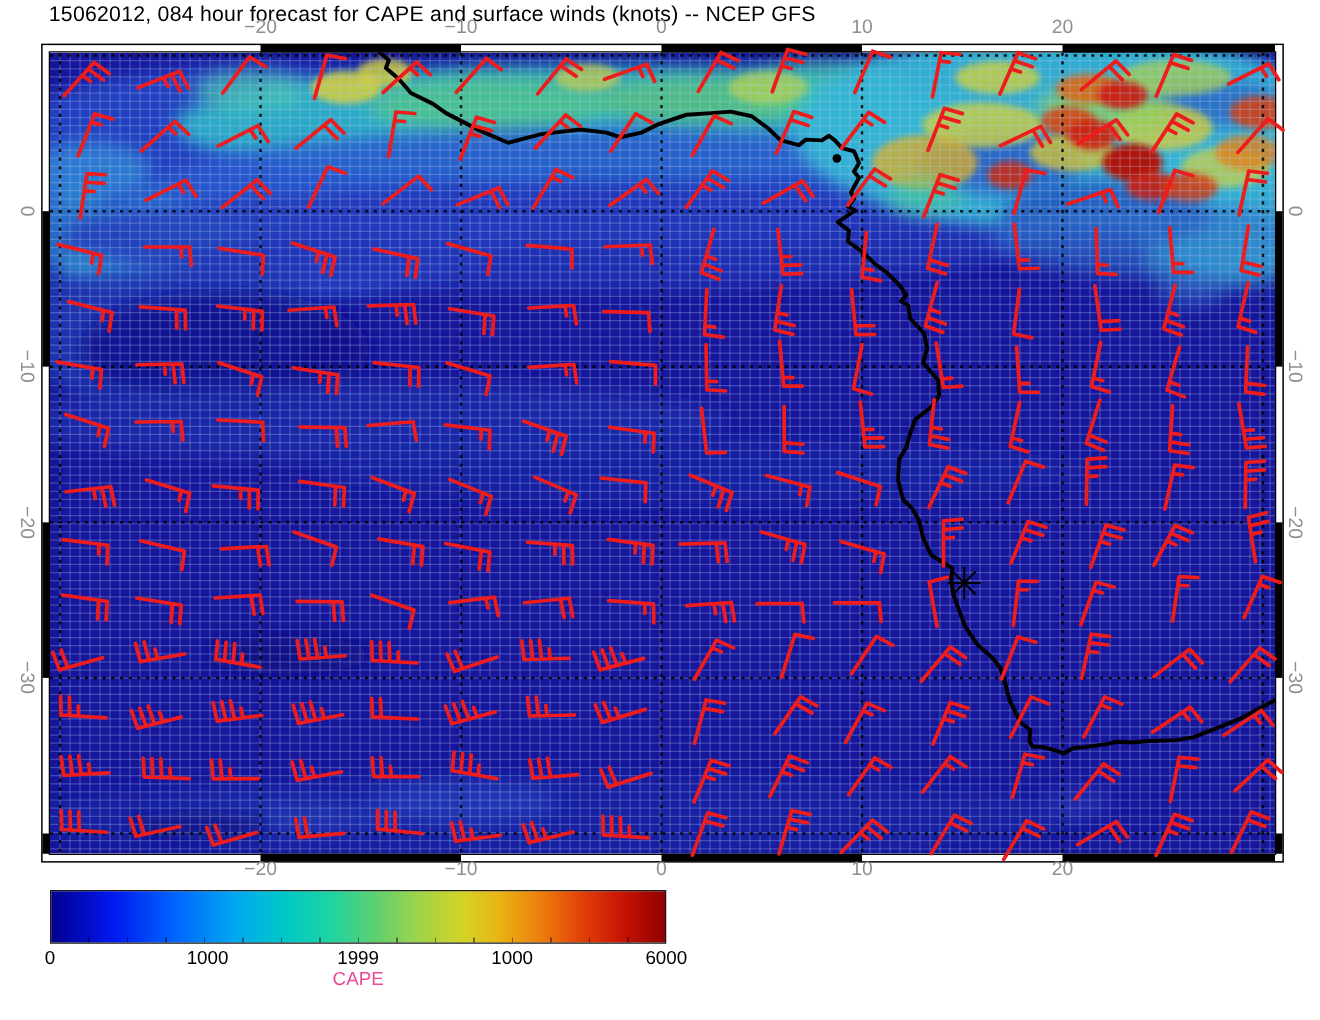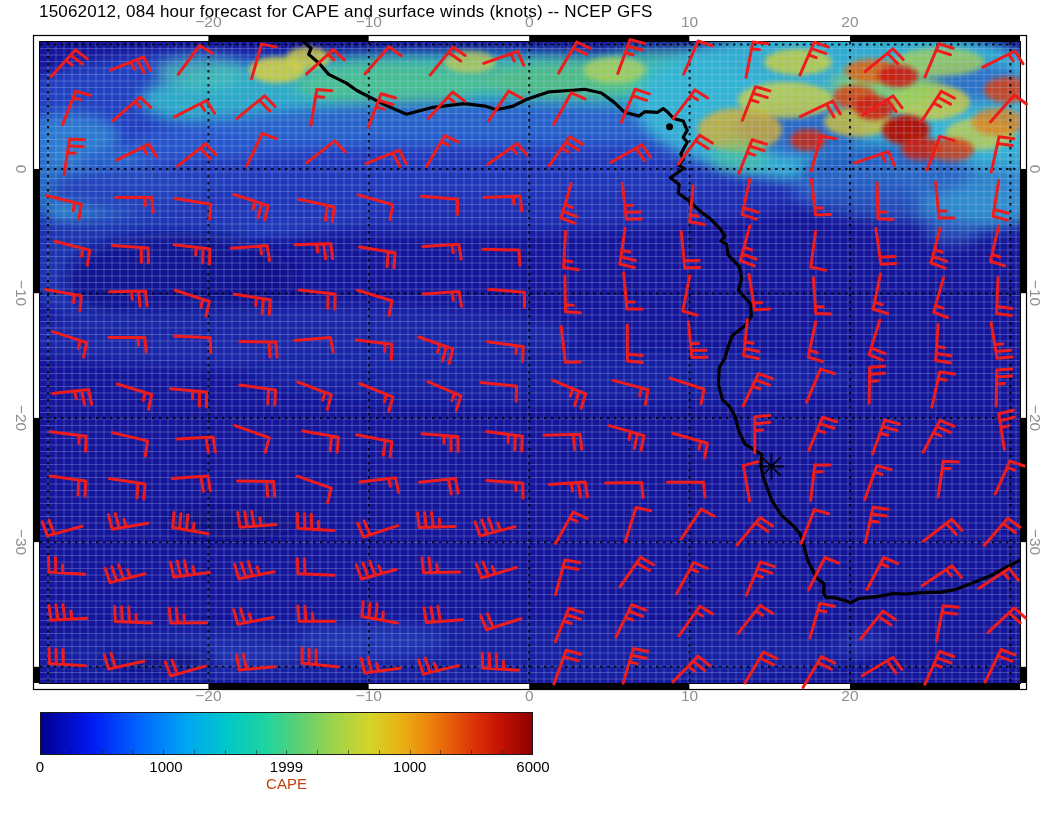--- a/index.html
+++ b/index.html
@@ -3,21 +3,21 @@
 <meta charset="utf-8">
 <style>
   html,body{margin:0;padding:0;background:#fff;}
   #fig{position:relative;width:1056px;height:816px;background:#ffffff;overflow:hidden;
        font-family:Liberation Sans, sans-serif;}
   #mapsvg{position:absolute;left:0;top:0;}
   .title{position:absolute;left:39px;top:2px;font-size:17px;color:#000;white-space:nowrap;letter-spacing:0.2px;}
   .axlab{position:absolute;font-size:15.5px;color:#8f8f8f;white-space:nowrap;transform:translate(-50%,0);}
   .axlab.rot{transform:translate(-50%,-50%) rotate(90deg);}
   .cbtick{position:absolute;font-size:15px;color:#000;transform:translate(-50%,0);white-space:nowrap;}
-  .cbname{position:absolute;font-size:15px;color:#c2410c;transform:translate(-50%,0);}
+  .cbname{position:absolute;font-size:15px;color:#ec4899;transform:translate(-50%,0);}
   #cbar{position:absolute;left:40px;top:712px;width:493px;height:43px;border:1px solid #1a1a1a;box-sizing:border-box;}
   #cbar::after{content:"";position:absolute;left:0;right:0;bottom:0;height:4px;
        background:repeating-linear-gradient(to right,transparent 0px,transparent 29.8px,rgba(0,0,0,0.45) 29.8px,rgba(0,0,0,0.45) 30.8px);}
 </style>
 </head>
 <body>
 
 <div id="fig">
   <svg id="mapsvg" width="1056" height="706">
       <defs>

